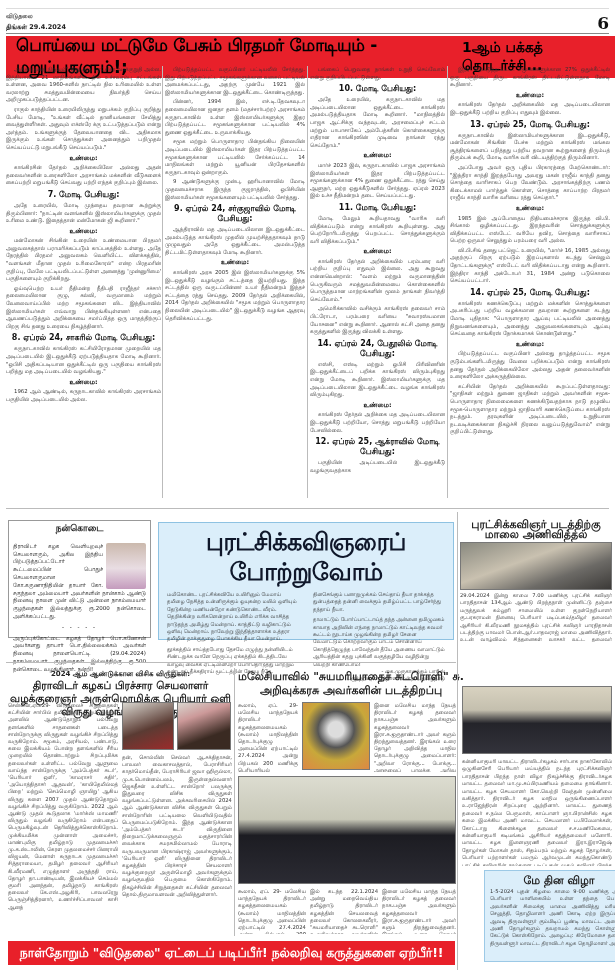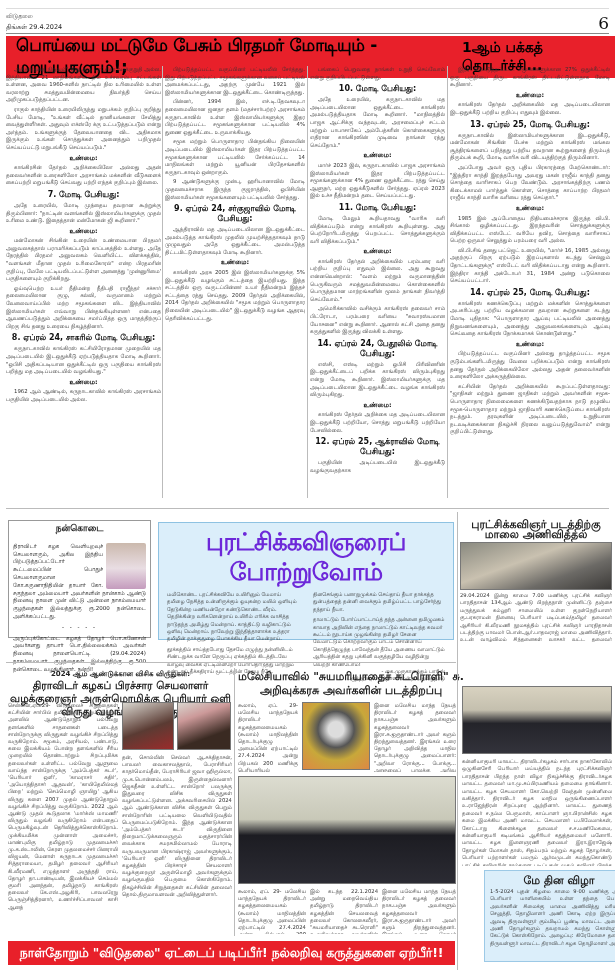--- a/index.html
+++ b/index.html
@@ -1,38 +1,38 @@
 <!DOCTYPE html>
 <html><head>
 <meta charset="utf-8">
 <style>
   * { box-sizing: border-box; margin: 0; padding: 0; }
   body { width: 615px; height: 976px; background: #fff; font-family: "DejaVu Sans", sans-serif; color: #222; overflow: hidden; position: relative; }
-  .masthead { position: absolute; left: 6px; right: 6px; top: 8px; height: 26px; border-top: 1px solid #ddd; border-bottom: 1px solid #888; }
+  .masthead { position: absolute; left: 6px; right: 6px; top: 8px; height: 26px; border-top: 1px solid #ddd; border-bottom: 1px solid #888; font-weight: bold; }
   .paper-name { position: absolute; left: 0; top: 3px; font-size: 6px; color: #555; }
   .paper-date { position: absolute; left: 0; top: 14px; font-size: 6.5px; color: #222; }
   .page-no { position: absolute; right: 0; top: 4px; font-size: 17px; font-family: "DejaVu Serif", serif; color: #111; }
   .headline { position: absolute; left: 6px; right: 0; top: 36px; height: 42px; background: #e8202a; color: #000000; display: flex; align-items: center; padding-left: 10px; }
   .headline .big { font-size: 17px; font-weight: bold; letter-spacing: -0.3px; }
   .headline .cont { font-size: 14px; margin-left: 6px; font-weight: bold; }
   .col { position: absolute; font-size: 5.4px; line-height: 7.6px; color: #333; text-align: justify; overflow: hidden; }
   .col p { text-indent: 8px; margin-bottom: 2px; }
   .col h4 { font-size: 8px; font-weight: bold; text-align: center; color: #111; line-height: 10px; margin: 3px 0 2px; }
   .col h5 { font-size: 6.5px; font-weight: bold; text-align: center; color: #111; margin: 3px 0 2px; }
   .col1 { left: 6px; top: 66px; width: 155px; height: 432px; }
   .col2 { left: 165px; top: 66px; width: 140px; height: 432px; }
   .col3 { left: 310px; top: 66px; width: 135px; height: 432px; }
   .col4 { left: 450px; top: 66px; width: 160px; height: 432px; }
   .vline { position: absolute; width: 1px; background: #bbb; }
   .box-donation { position: absolute; left: 8px; top: 520px; width: 143px; height: 118px; border: 1px solid #999; padding: 4px; font-size: 5.5px; line-height: 7.8px; }
   .box-donation h3 { font-size: 9px; text-align: center; margin-bottom: 10px; }
   .donor-photo { float: right; width: 40px; height: 46px; background: linear-gradient(180deg,#cbb9ad,#e9dde3 55%,#c49bbd); margin-left: 3px; border-radius: 2px; }
   .dashes { text-align: center; margin: 3px 0; letter-spacing: 2px; }
   .box-poem { position: absolute; left: 158px; top: 522px; width: 296px; height: 118px; background: #dbeefa; border: 1px solid #8ec2e2; padding: 4px 8px; }
-  .box-poem h2 { font-size: 24px; text-align: center; font-weight: bold; color: #6d28d9; line-height: 30px; letter-spacing: -0.5px; }
+  .box-poem h2 { font-size: 24px; text-align: center; font-weight: bold; color: #0f172a; line-height: 30px; letter-spacing: -0.5px; }
   .poem-cols { display: flex; gap: 14px; font-size: 5.2px; line-height: 7.4px; color: #333; margin-top: 4px; }
   .poem-cols div { flex: 1; }
   .poem-sign { text-align: right; font-size: 5.2px; }
   .box-photo1 { position: absolute; left: 460px; top: 520px; width: 152px; height: 120px; }
   .box-photo1 h3 { font-size: 11px; text-align: center; line-height: 10px; }
   .photo { background: linear-gradient(160deg,#8a8a80,#c9c1b0 40%,#6c6a66 70%,#3c3a38); border: 1px solid #777; }
   .caption { font-size: 5.2px; line-height: 7.4px; color: #333; text-align: justify; }
   .award-head { position: absolute; left: 8px; top: 670px; width: 225px; text-align: center; }
   .award-sub { font-size: 7px; font-weight: bold; }
   .award-title { font-size: 10.5px; font-weight: bold; line-height: 13px; }

